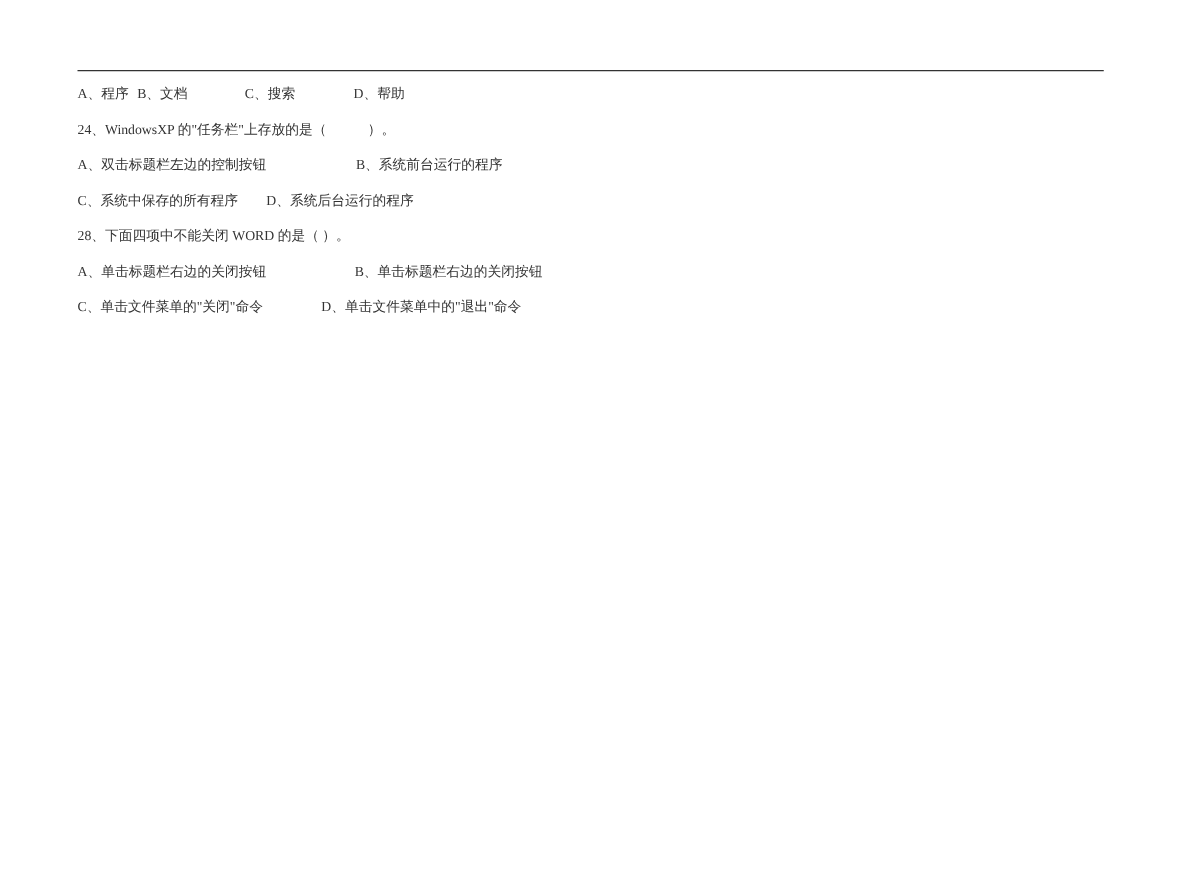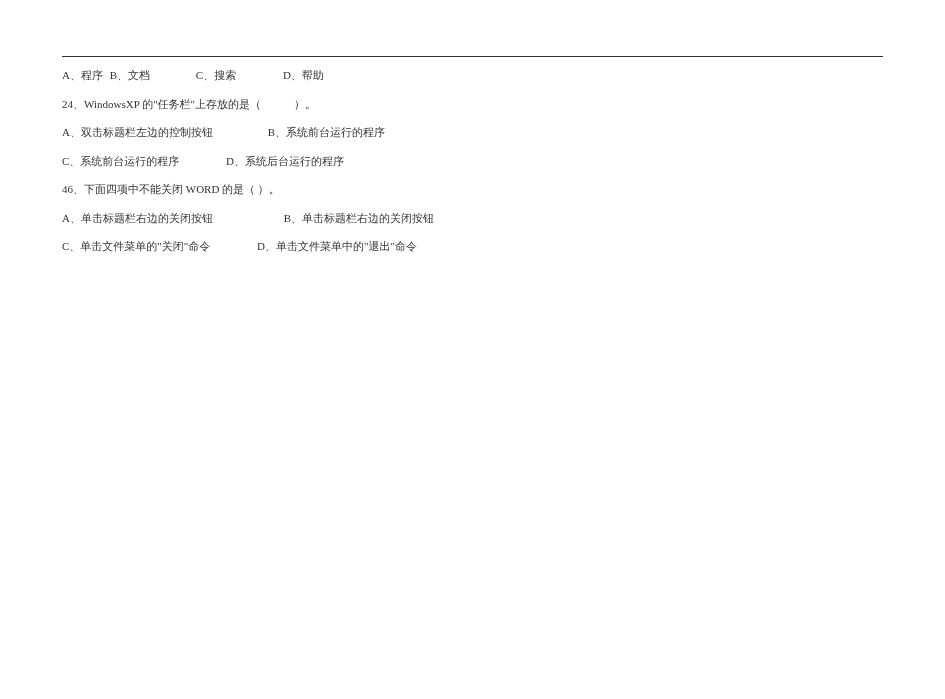--- a/index.html
+++ b/index.html
@@ -40,29 +40,29 @@
   <span class="seg">A、程序</span>
   <span class="seg" style="margin-left:4px">B、文档</span>
   <span class="seg" style="margin-left:43px">C、搜索</span>
   <span class="seg" style="margin-left:44px">D、帮助</span>
 </div>
 
 <div class="line">24、WindowsXP 的"任务栏"上存放的是（　　　）。</div>
 
 <div class="line">
   <span class="seg">A、双击标题栏左边的控制按钮</span>
-  <span class="seg" style="margin-left:52px">B、系统前台运行的程序</span>
+  <span class="seg" style="margin-left:69px">B、系统前台运行的程序</span>
 </div>
 
 <div class="line">
-  <span class="seg">C、系统前台运行的程序</span>
-  <span class="seg" style="margin-left:44px">D、系统后台运行的程序</span>
+  <span class="seg">C、系统中保存的所有程序</span>
+  <span class="seg" style="margin-left:20px">D、系统后台运行的程序</span>
 </div>
 
-<div class="line">46、下面四项中不能关闭 WORD 的是（ ）。</div>
+<div class="line">28、下面四项中不能关闭 WORD 的是（ ）。</div>
 
 <div class="line">
   <span class="seg">A、单击标题栏右边的关闭按钮</span>
   <span class="seg" style="margin-left:68px">B、单击标题栏右边的关闭按钮</span>
 </div>
 
 <div class="line">
   <span class="seg">C、单击文件菜单的"关闭"命令</span>
   <span class="seg" style="margin-left:44px">D、单击文件菜单中的"退出"命令</span>
 </div>

